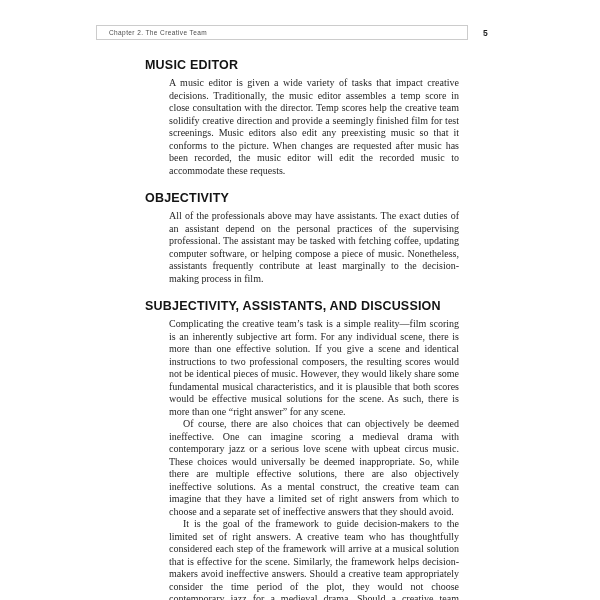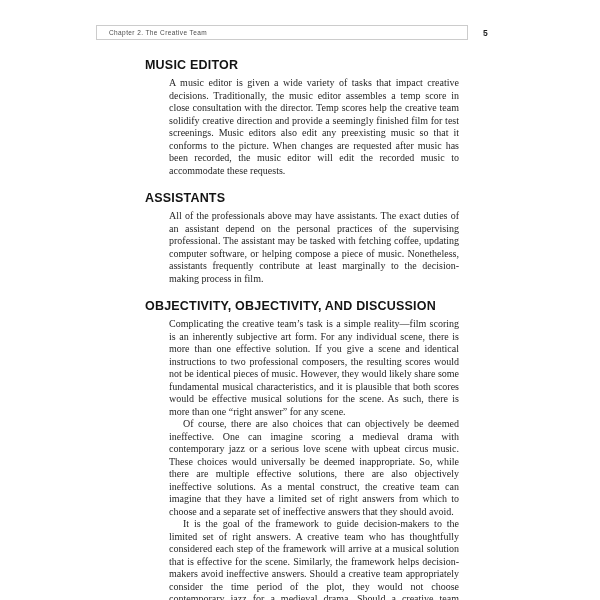--- a/index.html
+++ b/index.html
@@ -90,28 +90,28 @@
   <div class="content">
 
     <div class="section">
       <h2 class="section-heading">MUSIC EDITOR</h2>
       <div class="section-body">
         <p>A music editor is given a wide variety of tasks that impact creative decisions. Traditionally, the music editor assembles a temp score in close consultation with the director. Temp scores help the creative team solidify creative direction and provide a seemingly finished film for test screenings. Music editors also edit any preexisting music so that it conforms to the picture. When changes are requested after music has been recorded, the music editor will edit the recorded music to accommodate these requests.</p>
       </div>
     </div>
 
     <div class="section">
-      <h2 class="section-heading">ASSISTANTS</h2>
+      <h2 class="section-heading">OBJECTIVITY</h2>
       <div class="section-body">
         <p>All of the professionals above may have assistants. The exact duties of an assistant depend on the personal practices of the supervising professional. The assistant may be tasked with fetching coffee, updating computer software, or helping compose a piece of music. Nonetheless, assistants frequently contribute at least marginally to the decision-making process in film.</p>
       </div>
     </div>
 
     <div class="section">
-      <h2 class="section-heading">OBJECTIVITY, OBJECTIVITY, AND DISCUSSION</h2>
+      <h2 class="section-heading">SUBJECTIVITY, ASSISTANTS, AND DISCUSSION</h2>
       <div class="section-body">
         <p>Complicating the creative team’s task is a simple reality—film scoring is an inherently subjective art form. For any individual scene, there is more than one effective solution. If you give a scene and identical instructions to two professional composers, the resulting scores would not be identical pieces of music. However, they would likely share some fundamental musical characteristics, and it is plausible that both scores would be effective musical solutions for the scene. As such, there is more than one “right answer” for any scene.</p>
         <p class="indented">Of course, there are also choices that can objectively be deemed ineffective. One can imagine scoring a medieval drama with contemporary jazz or a serious love scene with upbeat circus music. These choices would universally be deemed inappropriate. So, while there are multiple effective solutions, there are also objectively ineffective solutions. As a mental construct, the creative team can imagine that they have a limited set of right answers from which to choose and a separate set of ineffective answers that they should avoid.</p>
         <p class="indented">It is the goal of the framework to guide decision-makers to the limited set of right answers. A creative team who has thoughtfully considered each step of the framework will arrive at a musical solution that is effective for the scene. Similarly, the framework helps decision-makers avoid ineffective answers. Should a creative team appropriately consider the time period of the plot, they would not choose contemporary jazz for a medieval drama. Should a creative team appropriately match the emotion of the music with the emotion of the scene, they would not choose upbeat circus music for a serious love scene. Following the framework allows the creative team to eliminate objectively ineffective solutions.</p>
       </div>
     </div>
 
   </div>
 </div>
 

